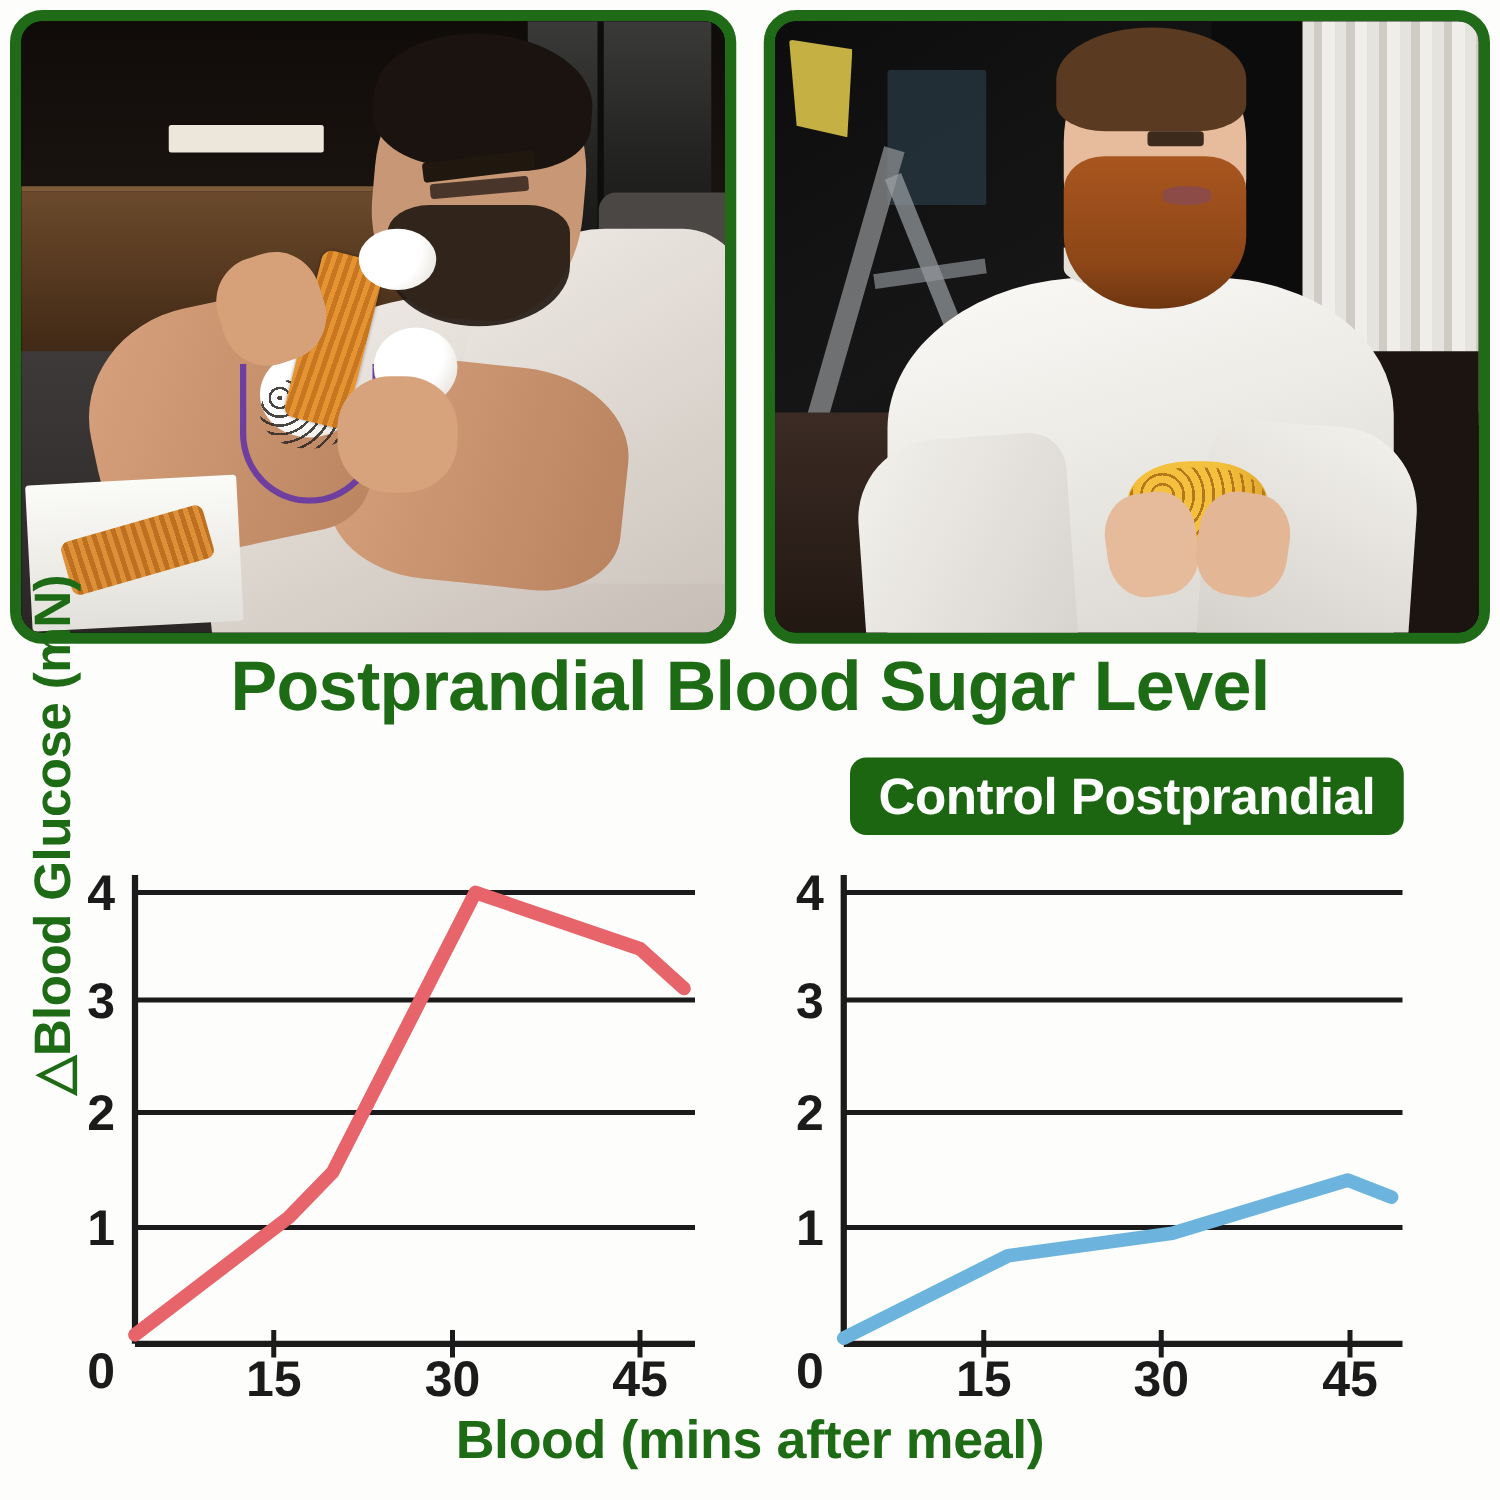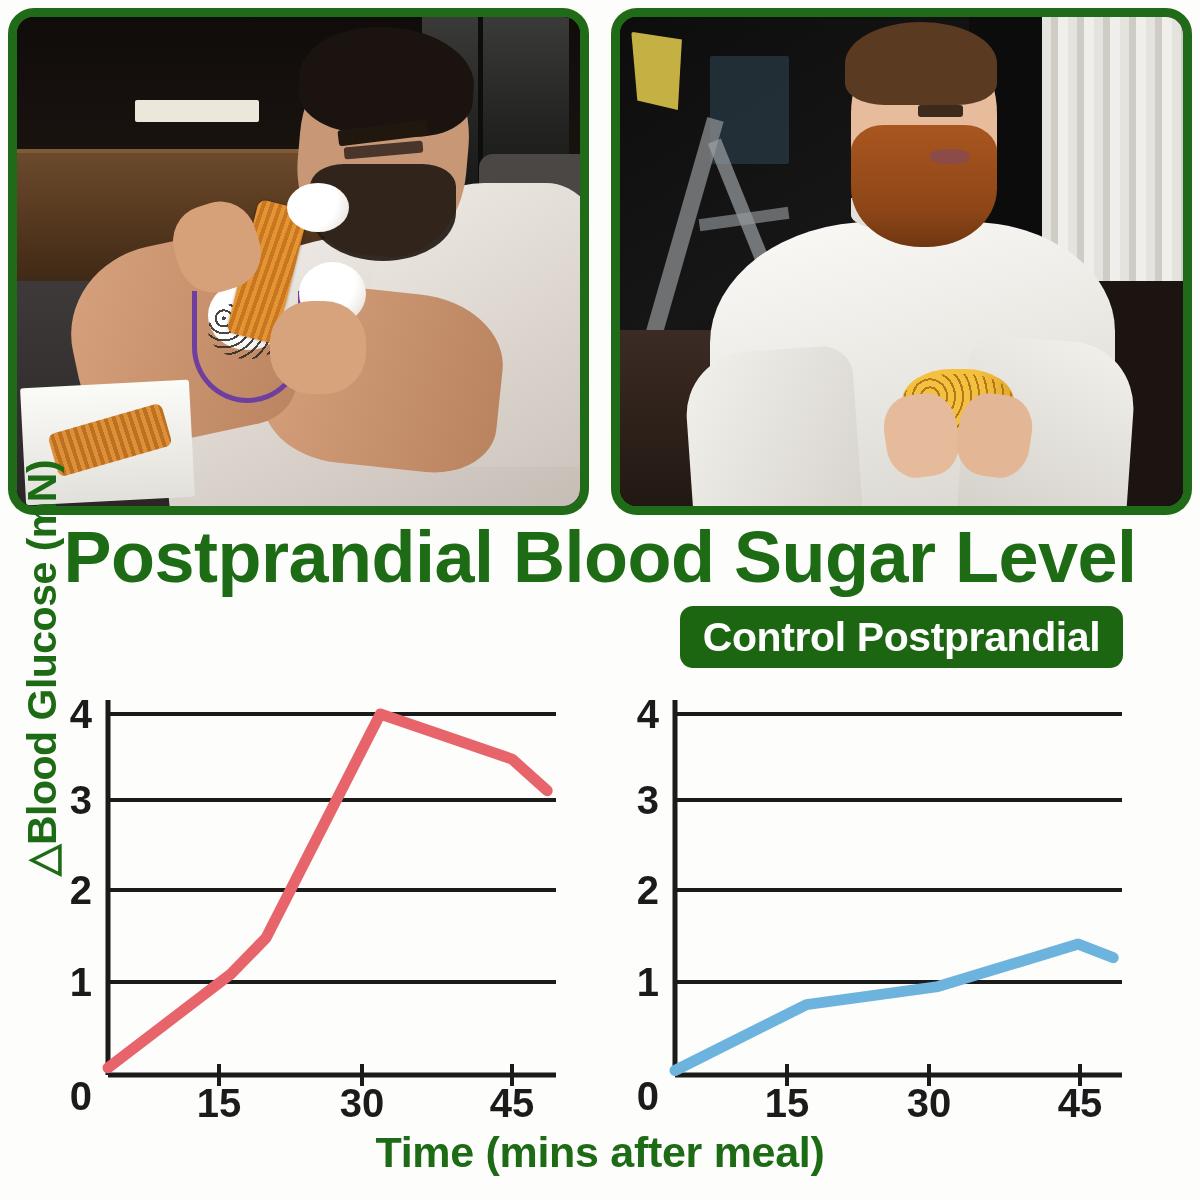--- a/index.html
+++ b/index.html
@@ -272,21 +272,21 @@
     background: repeating-radial-gradient(circle at 25% 35%,#b5771b 0 2px,transparent 2px 8px);
     border-radius:44%;
   }
 
   
   #main-title {
     position: absolute;
     left: 0; top: 516px;
     width: 1200px;
     text-align: center;
-    font-size: 72px;
+    font-size: 56px;
     font-weight: bold;
     color: #1d6b14;
     letter-spacing: -0.5px;
     white-space: nowrap;
     font-family: "Liberation Sans", sans-serif;
   }
 
   
   #control-badge {
     position: absolute;
@@ -475,13 +475,13 @@
       <text class="tick-text" x="659" y="346" text-anchor="end">1</text>
       <text class="tick-text" x="659" y="460" text-anchor="end">0</text>
       <text class="tick-text" x="787" y="467" text-anchor="middle">15</text>
       <text class="tick-text" x="929" y="467" text-anchor="middle">30</text>
       <text class="tick-text" x="1080" y="467" text-anchor="middle">45</text>
     </g>
   </svg>
 </div>
 
 <div id="ylabel">△Blood Glucose (mN)</div>
-<div id="xlabel">Time (mins after meal)</div>
+<div id="xlabel">Blood (mins after meal)</div>
 
 </body></html>

